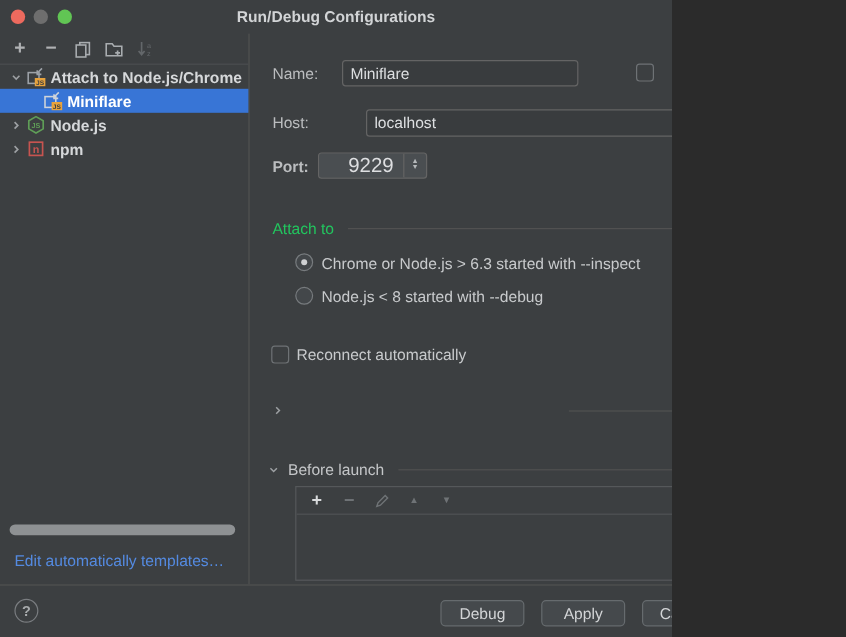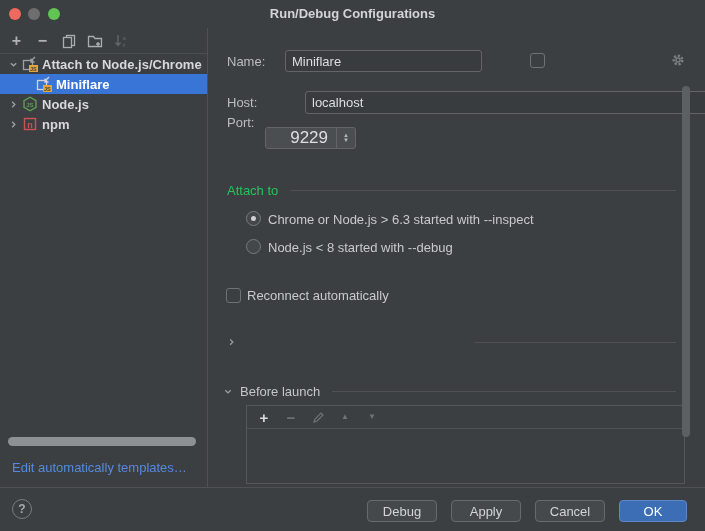--- a/index.html
+++ b/index.html
@@ -1,17 +1,17 @@
 <!DOCTYPE html>
 <html><head>
 <meta charset="utf-8">
 <style>
   html,body{margin:0;padding:0;background:#2b2b2b;}
   .window{
-    position:relative;width:705px;height:531px;background:#3c3f41;overflow:hidden;
+    position:relative;width:560px;height:531px;background:#3c3f41;overflow:hidden;
     font-family:"Liberation Sans",sans-serif;font-size:13px;color:#bbbdbf;
   }
   
   .titlebar{position:absolute;top:0;left:0;right:0;height:28px;}
   .tl{position:absolute;top:8px;width:12px;height:12px;border-radius:50%;}
   .tl.red{left:9px;background:#ed6a5e;}
   .tl.gray{left:28px;background:#6e6e6e;}
   .tl.green{left:48px;background:#61c554;}
   .win-title{position:absolute;top:6px;left:0;right:0;text-align:center;font-weight:bold;color:#d2d4d6;}
   
@@ -181,21 +181,21 @@
   <span class="gear" style="left:671px;top:53px;">
     <svg width="14" height="14" viewBox="0 0 14 14">
         <circle cx="7" cy="7" r="4.2" fill="none" stroke="#7b7e81" stroke-width="2.6" stroke-dasharray="2.2 1.6"></circle>
         <circle cx="7" cy="7" r="2" fill="none" stroke="#7b7e81" stroke-width="1.4"></circle>
       </svg>
   </span>
 
   <span class="lbl" style="left:227px;top:95px;">Host:</span>
   <input class="txt-input" style="left: 265px; top: 91px; width: 411px; height: 23px; margin-left: 40px;" value="localhost">
 
-  <span class="lbl" style="left:227px;top:115px;">Port:</span>
+  <span class="lbl" style="left:227px;top:131px;font-weight:bold;">Port:</span>
   <div class="portgroup">
     <input class="port-input" value="9229" style="">
     <div class="spinner">
       <span>▲</span>
       <span>▼</span>
     </div>
   </div>
 
   <span class="lbl" style="left:227px;top:183px;color:#22c55e;">Attach to</span>
   <div class="sep-line" style="left:290px;top:190px;width:386px;"></div>

